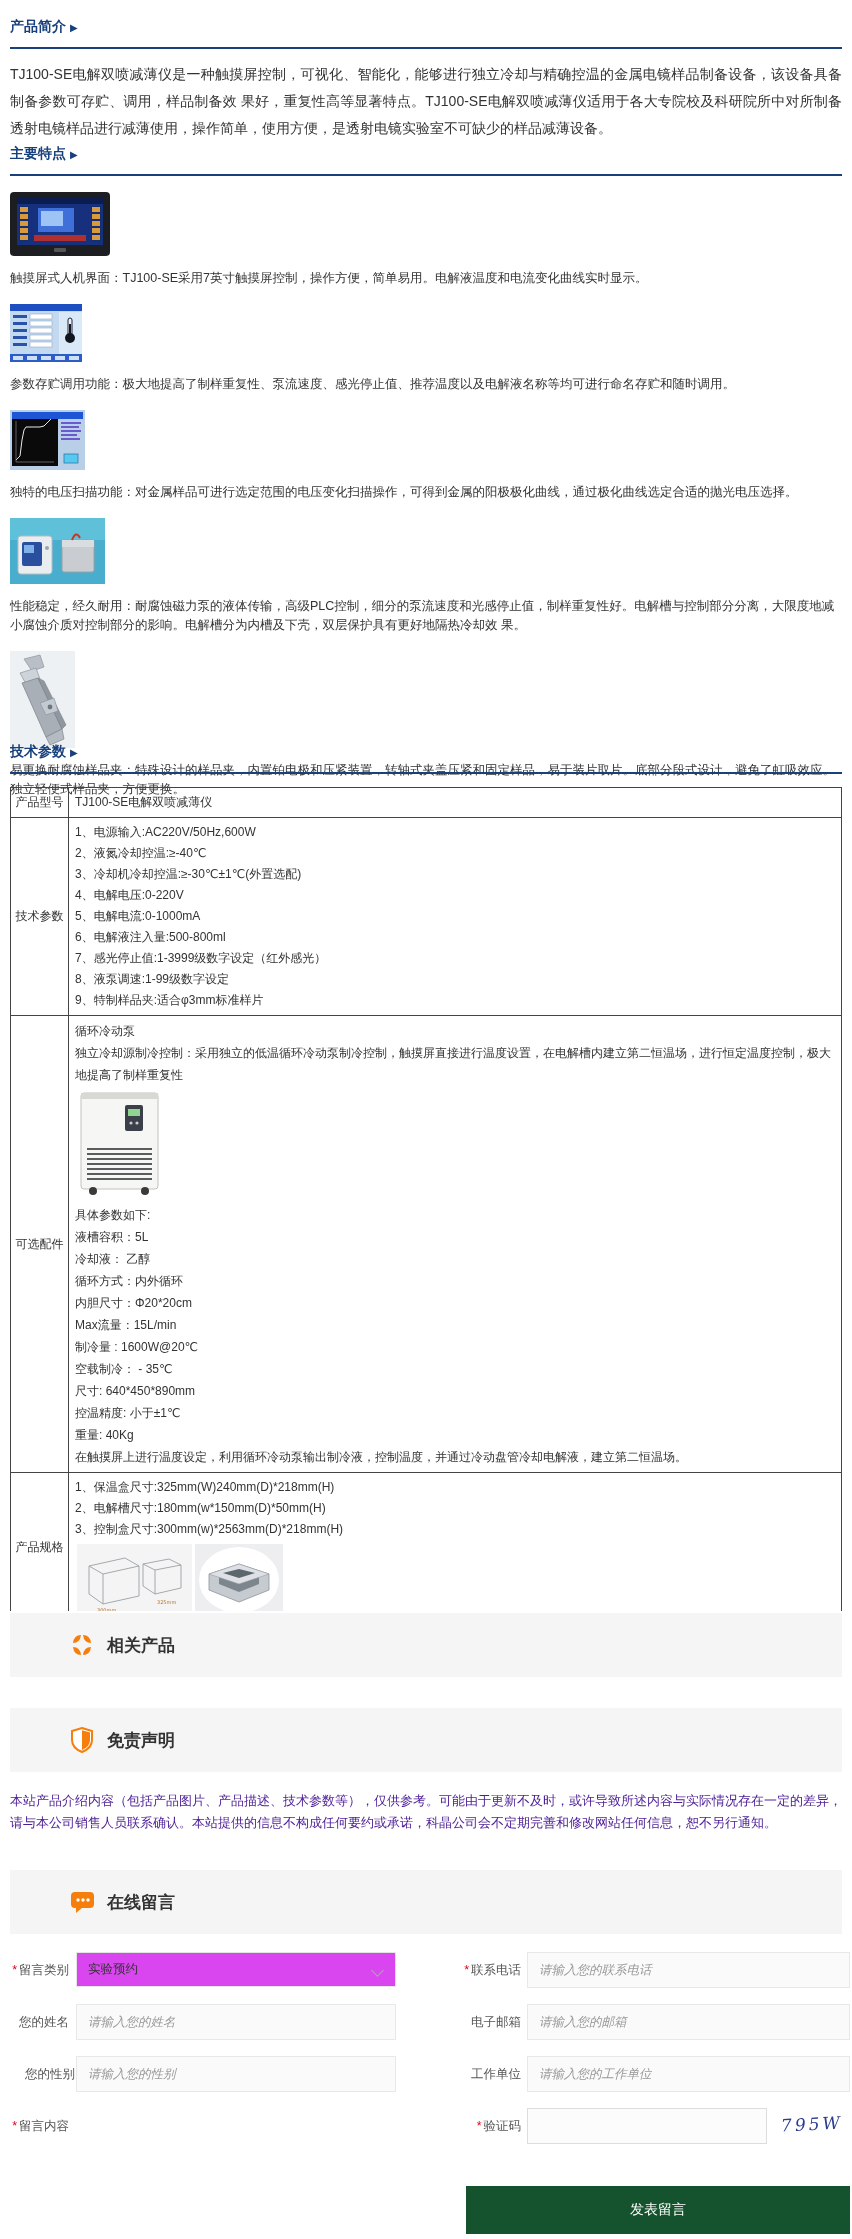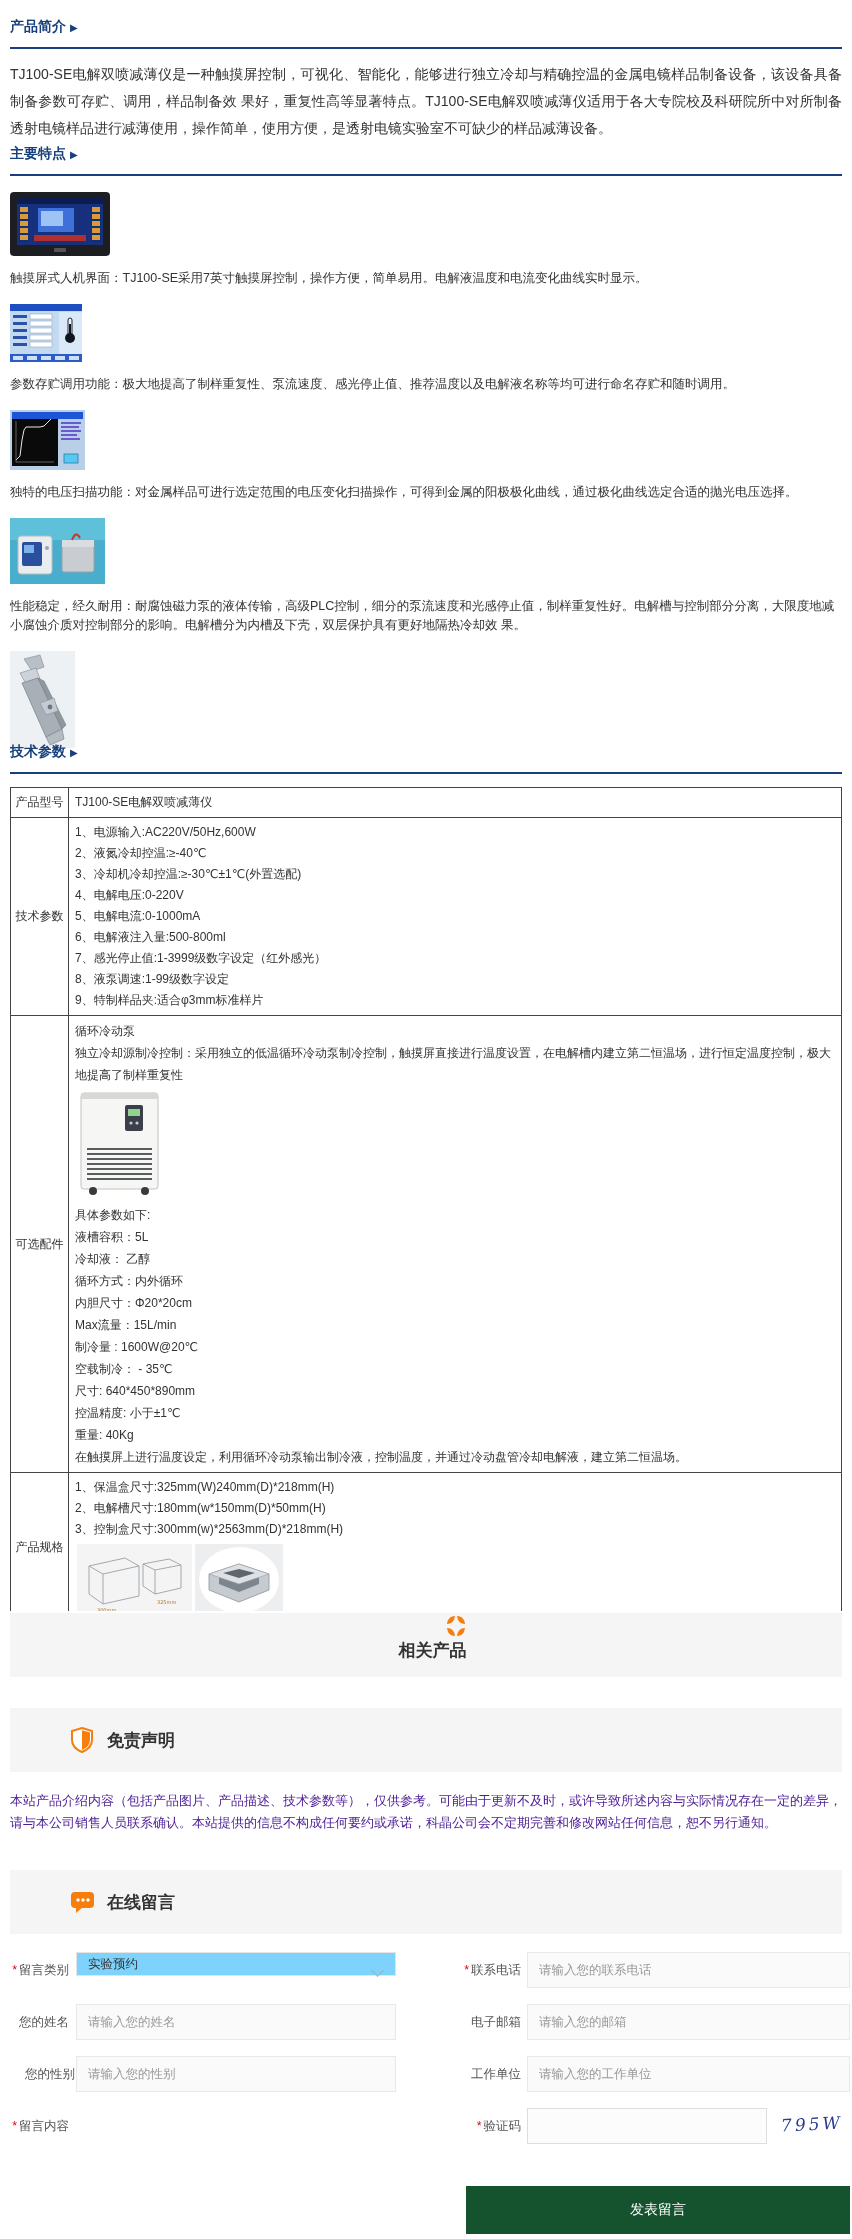--- a/index.html
+++ b/index.html
@@ -26,23 +26,23 @@
        display:flex;align-items:center;}
   .bar .bicon{margin-left:60px;width:24px;height:26px;display:flex;align-items:center;justify-content:center;}
   .bar .btitle{font-size:17px;font-weight:bold;color:#333;margin-left:13px;}
   .disc-text{font-size:13px;line-height:22px;color:#4c1d95;}
   
   .form-area{position:absolute;top:1952px;left:0;width:852px;height:287px;}
   .f-label{position:absolute;width:63px;text-align:right;line-height:36px;font-size:12.5px;color:#555;white-space:nowrap;}
   .req{color:#e60012;margin-right:2px;}
   .f-input{position:absolute;height:36px;background:#fafafa;border:1px solid #e8e8e8;
            box-sizing:border-box;font-size:12.5px;color:#333;padding:0 11px;outline:none;
-           font-family:"Liberation Sans","DejaVu Sans",sans-serif;}
+           font-family:"Liberation Sans","DejaVu Sans",sans-serif;font-style:italic;}
   .f-input::placeholder,textarea::placeholder{color:#999;}
-  .f-select{position:absolute;height:24px;background:#7dd3fc;border:1px solid #e5e5e5;
+  .f-select{position:absolute;height:35px;background:#d946ef;border:1px solid #e5e5e5;
             box-sizing:border-box;display:flex;align-items:center;padding:0 11px;
             font-size:12.5px;color:#333;cursor:pointer;}
   .chev{position:absolute;right:13px;top:13px;width:8px;height:8px;border-right:1.5px solid #aaa;
         border-bottom:1.5px solid #aaa;transform:rotate(45deg);}
   .f-textarea{position:absolute;background:#fafafa;border:1px solid #e8e8e8;box-sizing:border-box;
               font-size:12.5px;color:#333;padding:10px 11px;resize:none;outline:none;
               font-family:"Liberation Sans","DejaVu Sans",sans-serif;}
   .captcha{position:absolute;font-family:"DejaVu Serif",serif;font-style:italic;
            font-size:17px;color:#2c3d91;letter-spacing:3px;transform:rotate(-3deg);}
   .submit-btn{position:absolute;background:#14532d;border:none;color:#fff;font-size:14px;
@@ -166,20 +166,21 @@
         <rect x="0" y="0" width="65" height="97" fill="#eef1f4"></rect>
         <polygon points="14,8 30,4 34,16 22,20" fill="#b9bfc6" stroke="#8d949c" stroke-width="0.7"></polygon>
         <polygon points="10,22 26,17 30,28 16,33" fill="#cdd3d9" stroke="#8d949c" stroke-width="0.7"></polygon>
         <polygon points="12,32 28,27 52,78 36,86" fill="#a8afb7" stroke="#80878f" stroke-width="0.8"></polygon>
         <polygon points="28,27 34,30 56,74 52,78" fill="#8f979f" stroke="#777e86" stroke-width="0.6"></polygon>
         <polygon points="30,52 44,47 48,60 36,64" fill="#c4cad1" stroke="#868d95" stroke-width="0.6"></polygon>
         <circle cx="40" cy="56" r="2.4" fill="#6f767e"></circle>
         <polygon points="36,86 52,78 54,88 40,94" fill="#b5bbc2" stroke="#80878f" stroke-width="0.7"></polygon>
       </svg>
     </div>
+    <p class="feat-cap">易更换耐腐蚀样品夹：特殊设计的样品夹，内置铂电极和压紧装置，转轴式夹盖压紧和固定样品，易于装片取片。底部分段式设计，避免了虹吸效应。独立轻便式样品夹，方便更换。</p>
   </div>
 
   <div class="abs" style="top:743px;height:868px;overflow:hidden;">
     <div class="sec-head">
       <span>技术参数</span><span class="tri">▶</span>
     </div>
 
     <table class="spec-table">
       <tbody>
           <tr>
@@ -271,21 +272,21 @@
               <polygon points="14,30 44,40 74,30 44,20" fill="#dde1e5" stroke="#9aa0a6" stroke-width="0.6"></polygon>
               <polygon points="28,29 44,34 60,29 44,25" fill="#5d656d"></polygon>
             </svg>
           </div>
         </td>
       </tr>
     </tbody>
       </table>
   </div>
 
-  <div class="bar" style="top:1613px;flex-direction:column;">
+  <div class="bar" style="top:1613px;">
     <span class="bicon">
       <svg width="24" height="24" xmlns="http://www.w3.org/2000/svg">
         <g fill="#f57e0c">
           <path d="M11 2 q-7 0 -8 8 q7 0 8 -8z"></path>
           <path d="M13 2 q7 0 8 8 q-7 0 -8 -8z"></path>
           <path d="M11 22 q-7 0 -8 -8 q7 0 8 8z"></path>
           <path d="M13 22 q7 0 8 -8 q-7 0 -8 8z"></path>
         </g>
       </svg>
     </span>

